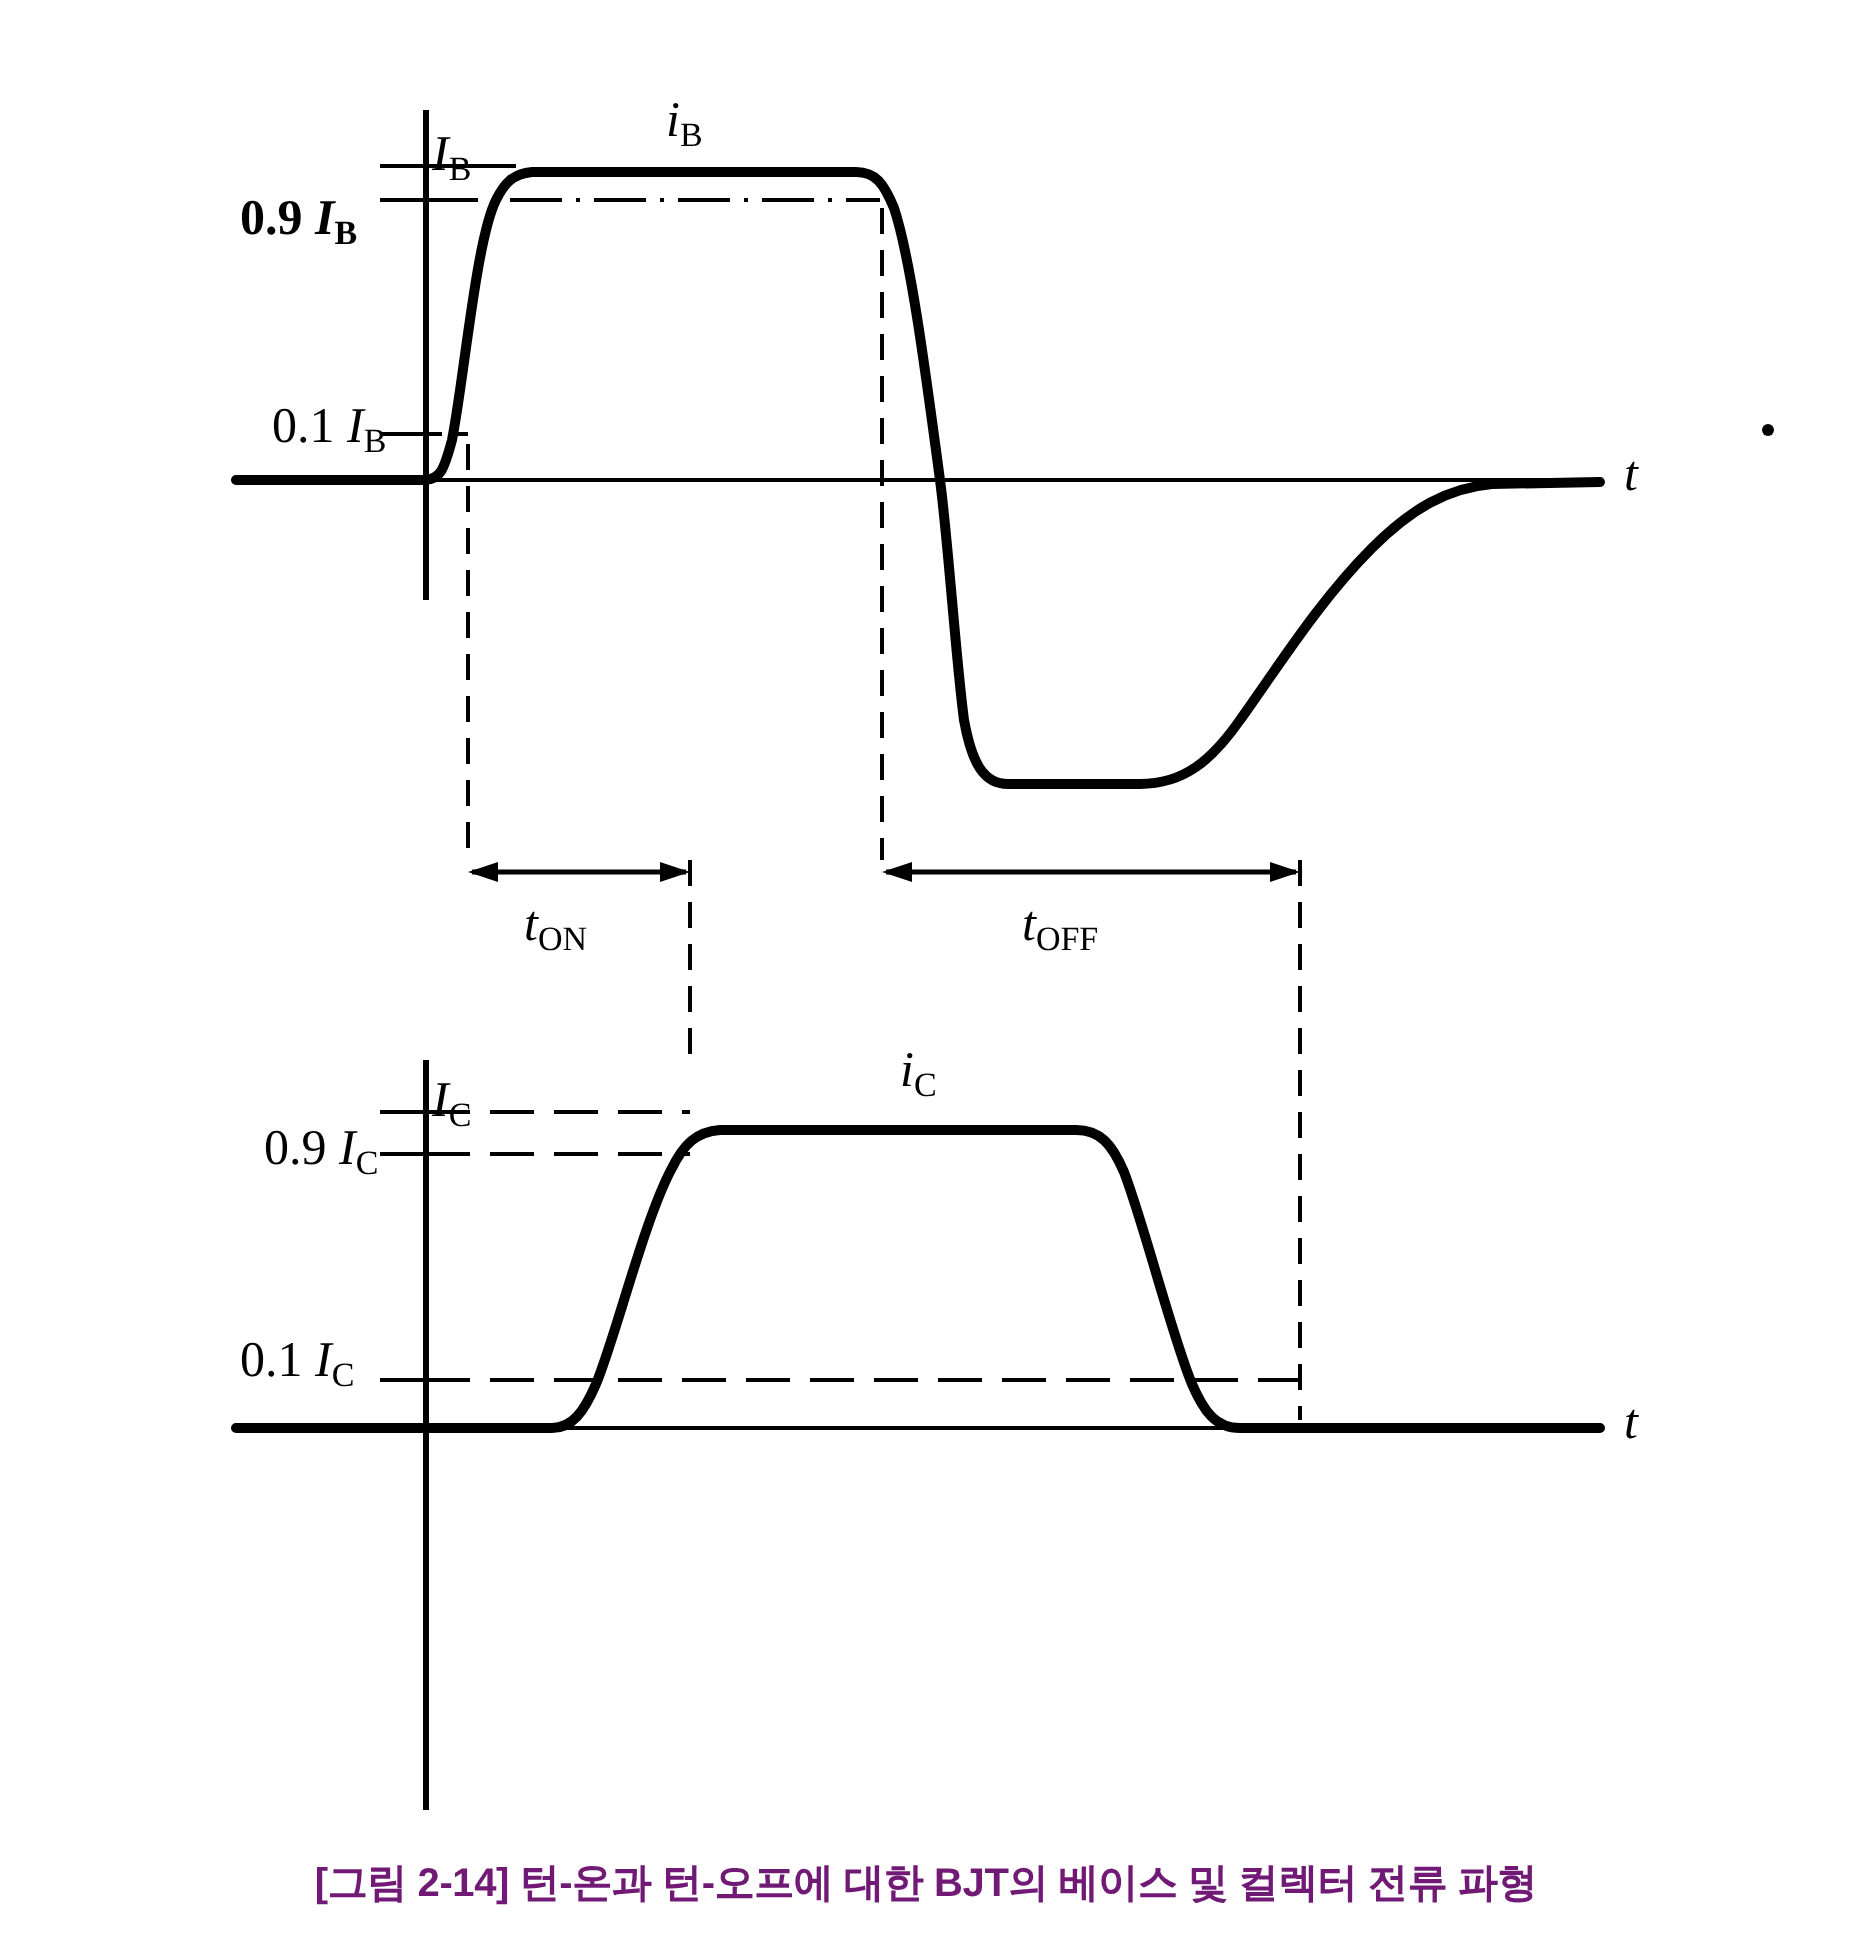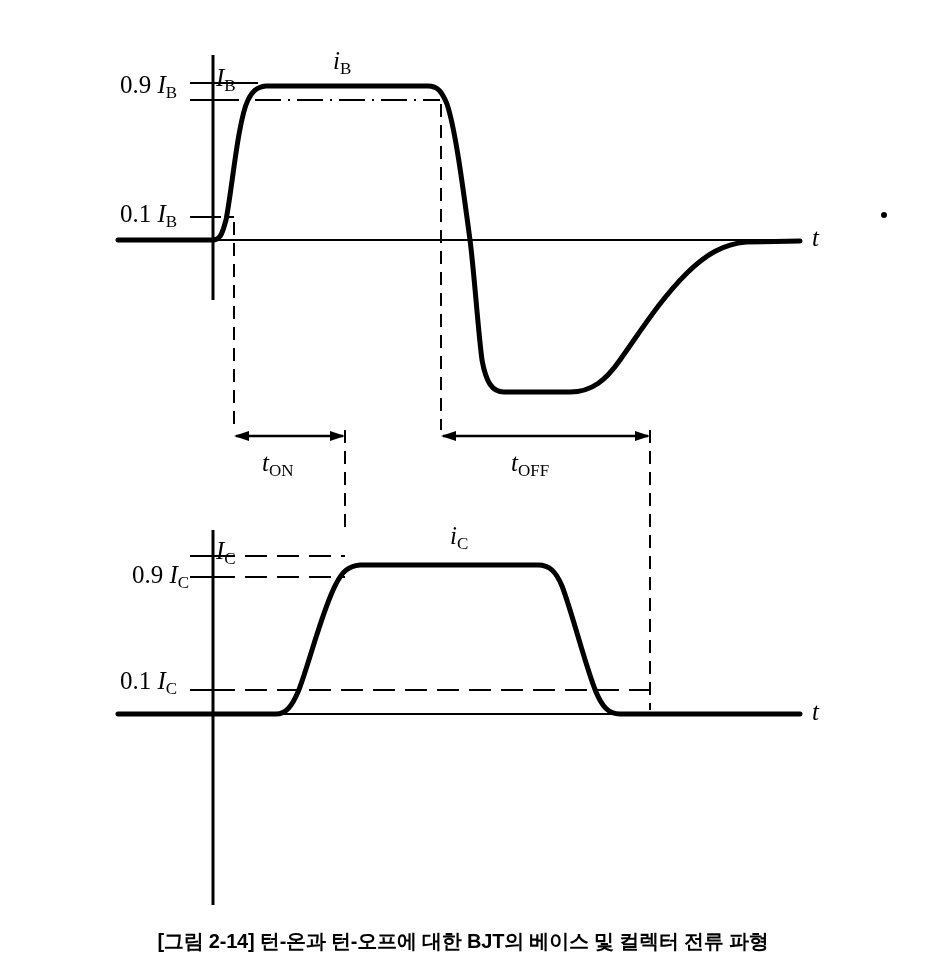--- a/index.html
+++ b/index.html
@@ -55,21 +55,21 @@
   }
   .caption {
     position: absolute;
     left: 0;
     top: 928px;
     width: 926px;
     text-align: center;
     font-family: "Liberation Sans", sans-serif;
     font-weight: bold;
     font-size: 20px;
-    color: #000000;
+    color: #701a75;
     letter-spacing: -0.2px;
   }
 </style>
 </head>
 <body>
 
 <div id="figure-root">
 
   <svg id="waveform-svg" viewBox="0 0 926 980" xmlns="http://www.w3.org/2000/svg">
 
@@ -139,23 +139,23 @@
              C 550,565 556,572 562,586
              C 572,612 586,668 596,692
              C 602,706 608,714 620,714
              L 800,714" fill="none" stroke="#000" stroke-width="5" stroke-linecap="round" stroke-linejoin="round"></path>
 
     <circle cx="884" cy="215" r="3" fill="#000"></circle>
   </svg>
 
   <div class="lbl lbl-math" style="left:216px; top:65px;"><span>I</span><span class="sub">B</span></div>
 
-  <div class="lbl" style="left:120px; top:72px;"><span class="lbl-num">0.9 </span><span class="lbl-math">I</span><span class="sub">B</span></div>
+  <div class="lbl" style="left:120px; top:97px;font-weight:bold;"><span class="lbl-num">0.9 </span><span class="lbl-math">I</span><span class="sub">B</span></div>
 
-  <div class="lbl" style="left:120px; top:201px;"><span class="lbl-num">0.1 </span><span class="lbl-math">I</span><span class="sub">B</span></div>
+  <div class="lbl" style="left:136px; top:201px;"><span class="lbl-num">0.1 </span><span class="lbl-math">I</span><span class="sub">B</span></div>
 
   <div class="lbl lbl-math" style="left:333px; top:48px;"><span>i</span><span class="sub">B</span></div>
 
   <div class="lbl lbl-math" style="left:812px; top:225px;"><span>t</span></div>
 
   <div class="lbl lbl-math" style="left:262px; top:450px;"><span>t</span><span class="sub">ON</span></div>
 
   <div class="lbl lbl-math" style="left:511px; top:450px;text-align:center;"><span>t</span><span class="sub">OFF</span></div>
 
   <div class="lbl lbl-math" style="left:216px; top:538px;"><span>I</span><span class="sub">C</span></div>

